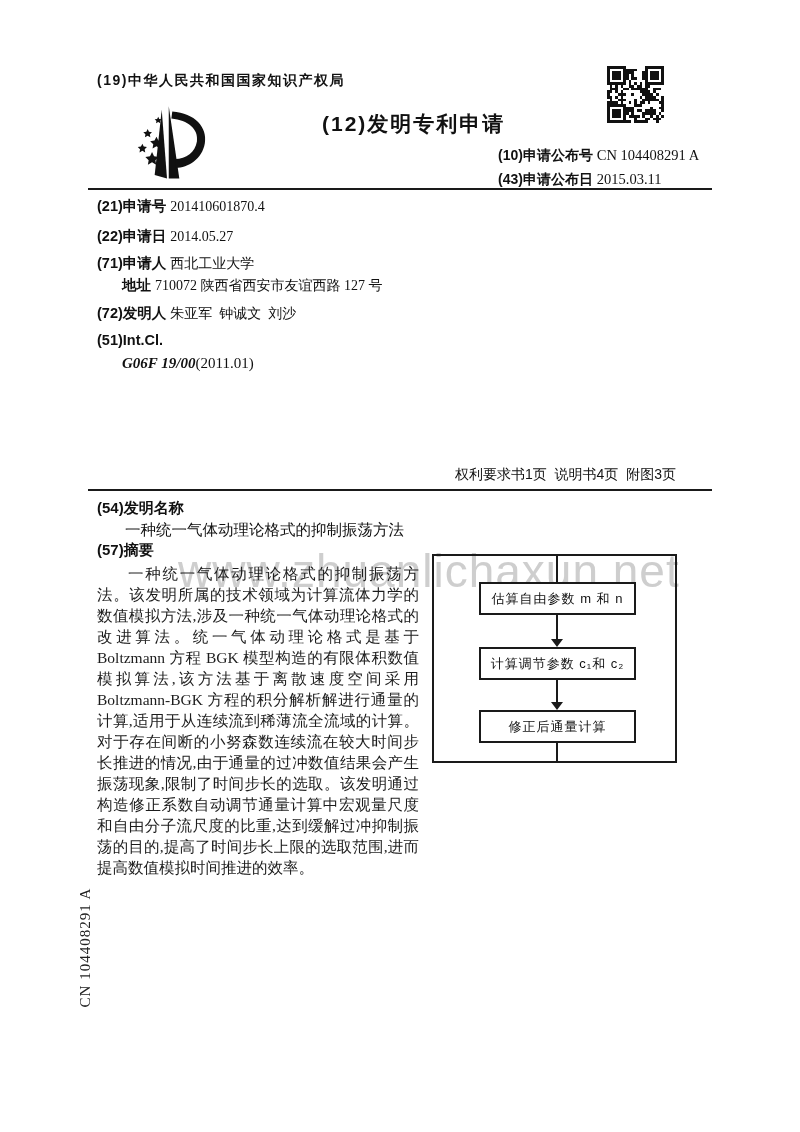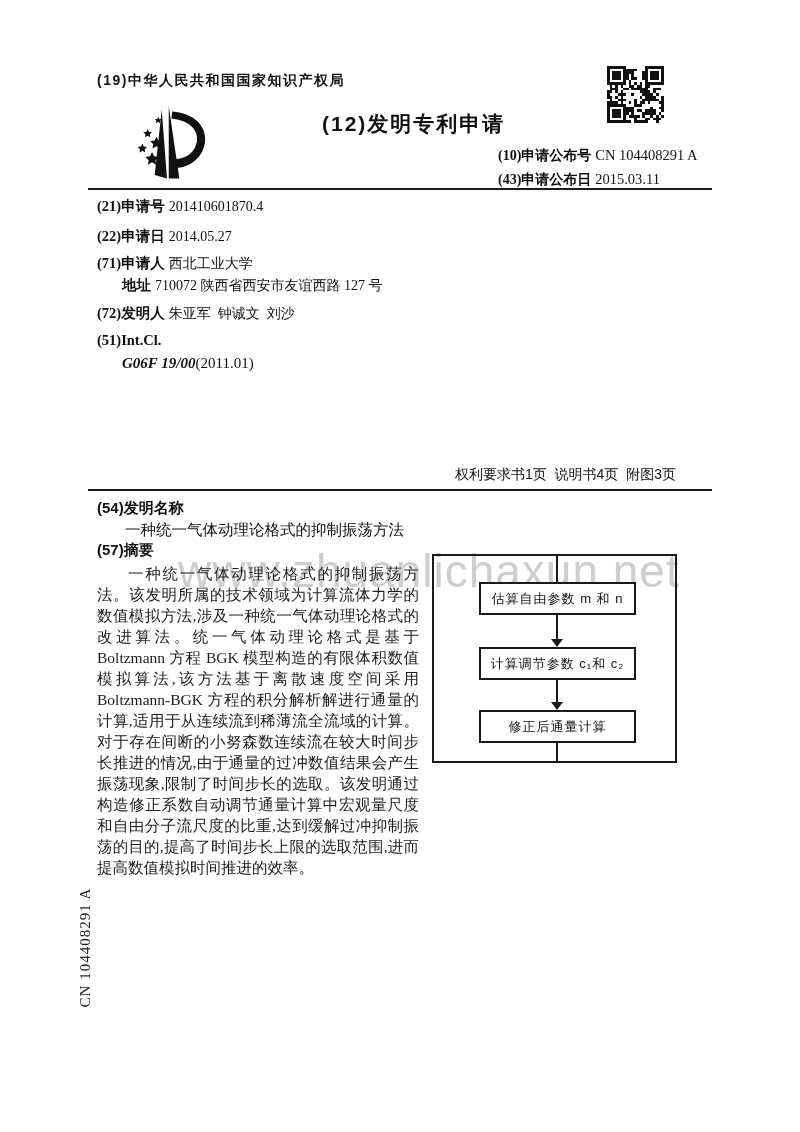--- a/index.html
+++ b/index.html
@@ -2,21 +2,21 @@
 <html><head>
 <meta charset="utf-8">
 <style>
   html,body{margin:0;padding:0;background:#888;}
   .page{
     position:relative;width:800px;height:1132px;background:#fff;
     margin:0 auto;overflow:hidden;
     font-family:"Liberation Sans",sans-serif;color:#111;
   }
   .abs{position:absolute;}
-  .lbl{font-weight:bold;font-family:Liberation Serif, serif;}
+  .lbl{font-weight:bold;font-family:Liberation Sans, sans-serif;}
   .val{font-family:"Liberation Serif",serif;}
   .pre{white-space:pre;}
 
   .office{left:97px;top:60px;font-size:14px;font-weight:bold;letter-spacing:1.5px;margin-top:12px;}
   .doc-type{left:322px;top:110px;font-size:21px;font-weight:bold;letter-spacing:2px;}
   .pub-row{font-size:14px;}
   .pub-row .val{font-size:14.5px;}
   .pub-no{left:498px;top:147px;}
   .pub-date{left:498px;top:171px;}
   .rule{background:#1a1a1a;height:2px;left:88px;width:624px;}

